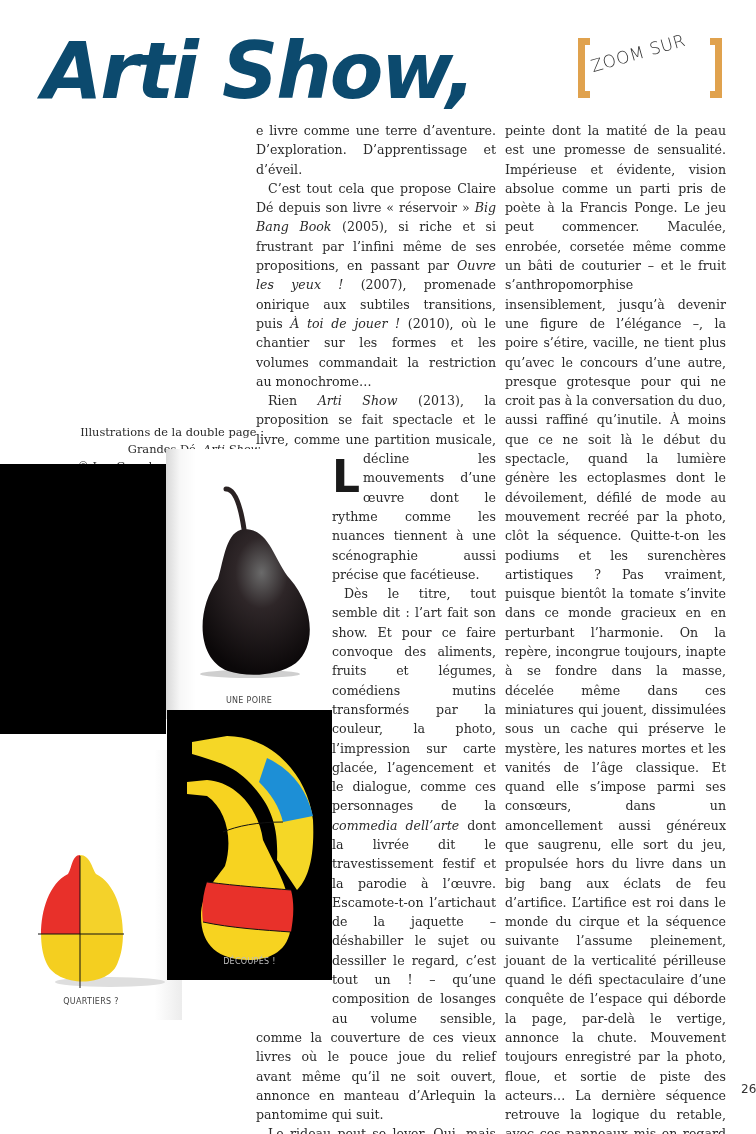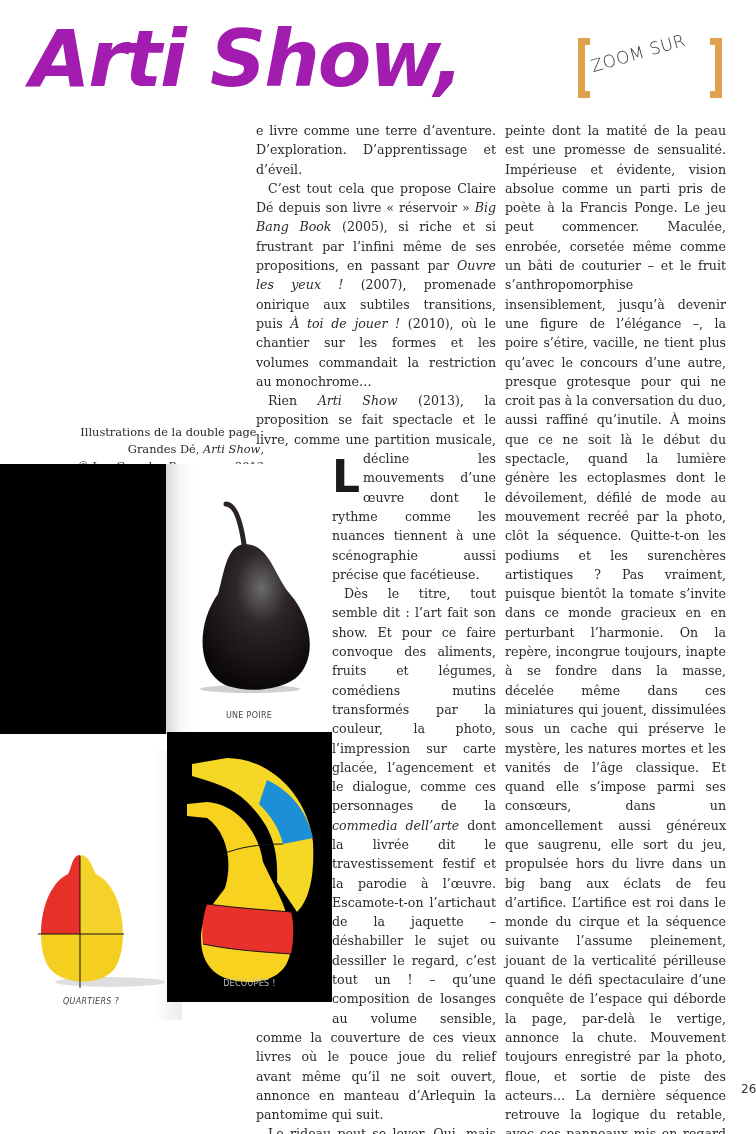--- a/index.html
+++ b/index.html
@@ -1,42 +1,42 @@
 <!DOCTYPE html>
 <html><head>
 <meta charset="utf-8">
 <style>
   html, body { margin: 0; padding: 0; background: #ffffff; }
   body { width: 756px; height: 1134px; position: relative; overflow: hidden;
          font-family: "DejaVu Serif", "Liberation Serif", serif; color: #2a2a2a; }
   .title { position: absolute; left: 30px; top: 20px; font-family: "DejaVu Sans", "Liberation Sans", sans-serif;
-           font-size: 78px; font-weight: bold; font-style: italic; color: #a21caf; letter-spacing: -2px; line-height: 1; margin: 0; }
+           font-size: 78px; font-weight: bold; font-style: italic; color: #0c4a6e; letter-spacing: -2px; line-height: 1; margin: 12px; }
   .section-tag { position: absolute; left: 578px; top: 38px; width: 144px; height: 62px; }
   .bracket { position: absolute; top: 0; width: 12px; height: 60px; border: 7px solid #e0a24e; box-sizing: border-box; }
   .bracket.left { left: 0; border-right: none; }
   .bracket.right { right: 0; border-left: none; }
   .tag-text { position: absolute; left: 16px; top: 18px; font-family: "DejaVu Sans", "Liberation Sans", sans-serif;
               font-size: 17px; letter-spacing: 0.5px; color: #333; transform: rotate(-16deg); transform-origin: left bottom; white-space: nowrap; font-weight: 300; }
 
   .col { position: absolute; font-size: 12.6px; line-height: 19.3px; text-align: justify; hyphens: auto; }
   .col p { margin: 0; text-indent: 12px; }
   .col p.first { text-indent: 0; }
   .col1 { left: 256px; top: 121px; width: 240px; }
   .col2 { left: 505px; top: 121px; width: 221px; }
   .dropcap { float: left; font-family: "DejaVu Sans", "Liberation Sans", sans-serif; font-weight: bold; font-size: 44px; line-height: 36px;
              margin: 2px 3px 0 0; color: #1a1a1a; }
   .credit { position: absolute; right: 492px; top: 424px; text-align: right; font-size: 11.4px; line-height: 17px; color: #2a2a2a; }
 
   .pic { position: absolute; overflow: hidden; }
   .black-panel { left: 0; top: 464px; width: 166px; height: 270px; background: #000; }
-  .pear-panel { left: 166px; top: 464px; width: 166px; height: 270px;
+  .pear-panel { left: 166px; top: 449px; width: 166px; height: 270px;
                 background: linear-gradient(to right, #d8d8d8 0px, #f7f7f7 14px, #ffffff 30px); }
   .lemon-panel { left: 0; top: 750px; width: 182px; height: 270px;
-                 background: linear-gradient(to right, #ffffff 0%, #ffffff 85%, #ececec 100%); font-style: italic; }
-  .banana-panel { left: 167px; top: 732px; width: 165px; height: 270px; background: #000; }
+                 background: linear-gradient(to right, #ffffff 0%, #ffffff 85%, #ececec 100%); }
+  .banana-panel { left: 167px; top: 710px; width: 165px; height: 270px; background: #000; }
   .pic-label { position: absolute; bottom: 14px; left: 0; right: 0; text-align: center;
                font-family: "DejaVu Sans", "Liberation Sans", sans-serif; font-size: 8px; letter-spacing: 0.3px; }
   .pear-panel .pic-label, .lemon-panel .pic-label { color: #444; }
   .banana-panel .pic-label { color: #bdbdbd; }
   .pic svg { position: absolute; left: 0; top: 0; }
 
   .page-number { position: absolute; left: 741px; top: 1082px; font-family: "DejaVu Sans", "Liberation Sans", sans-serif; font-size: 12px; color: #333; }
   i { font-style: italic; }
 </style>
 </head>

